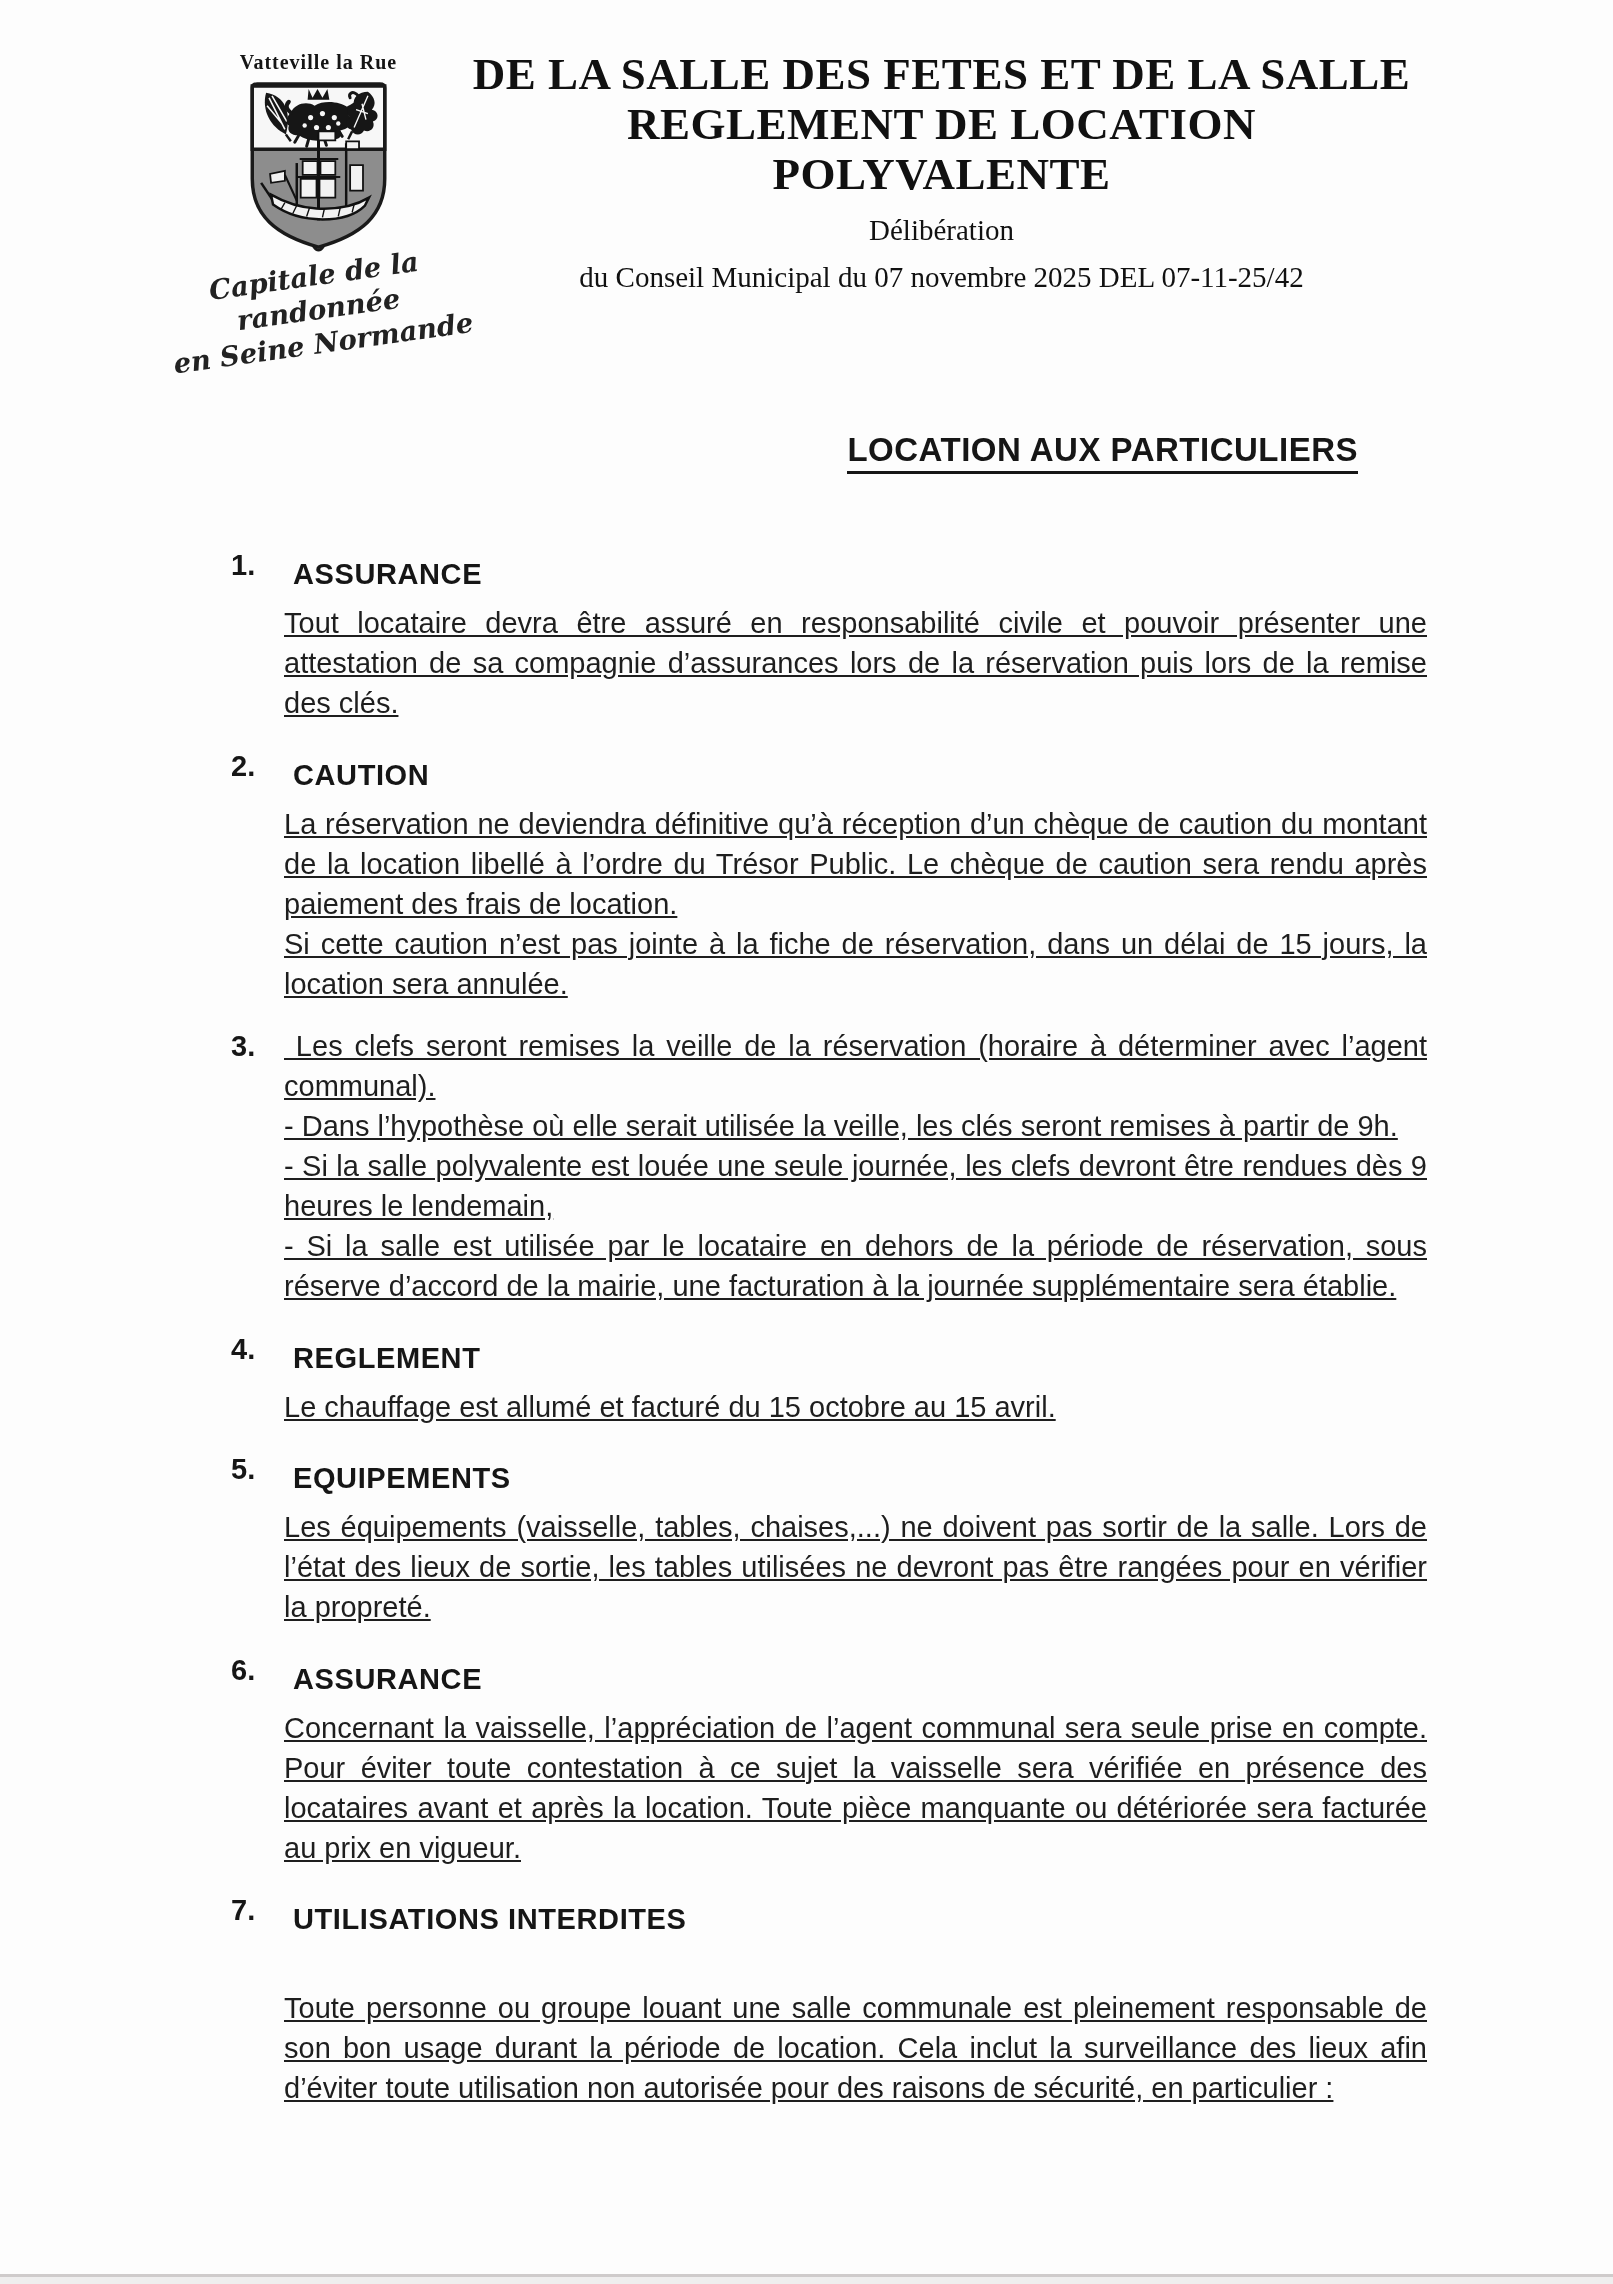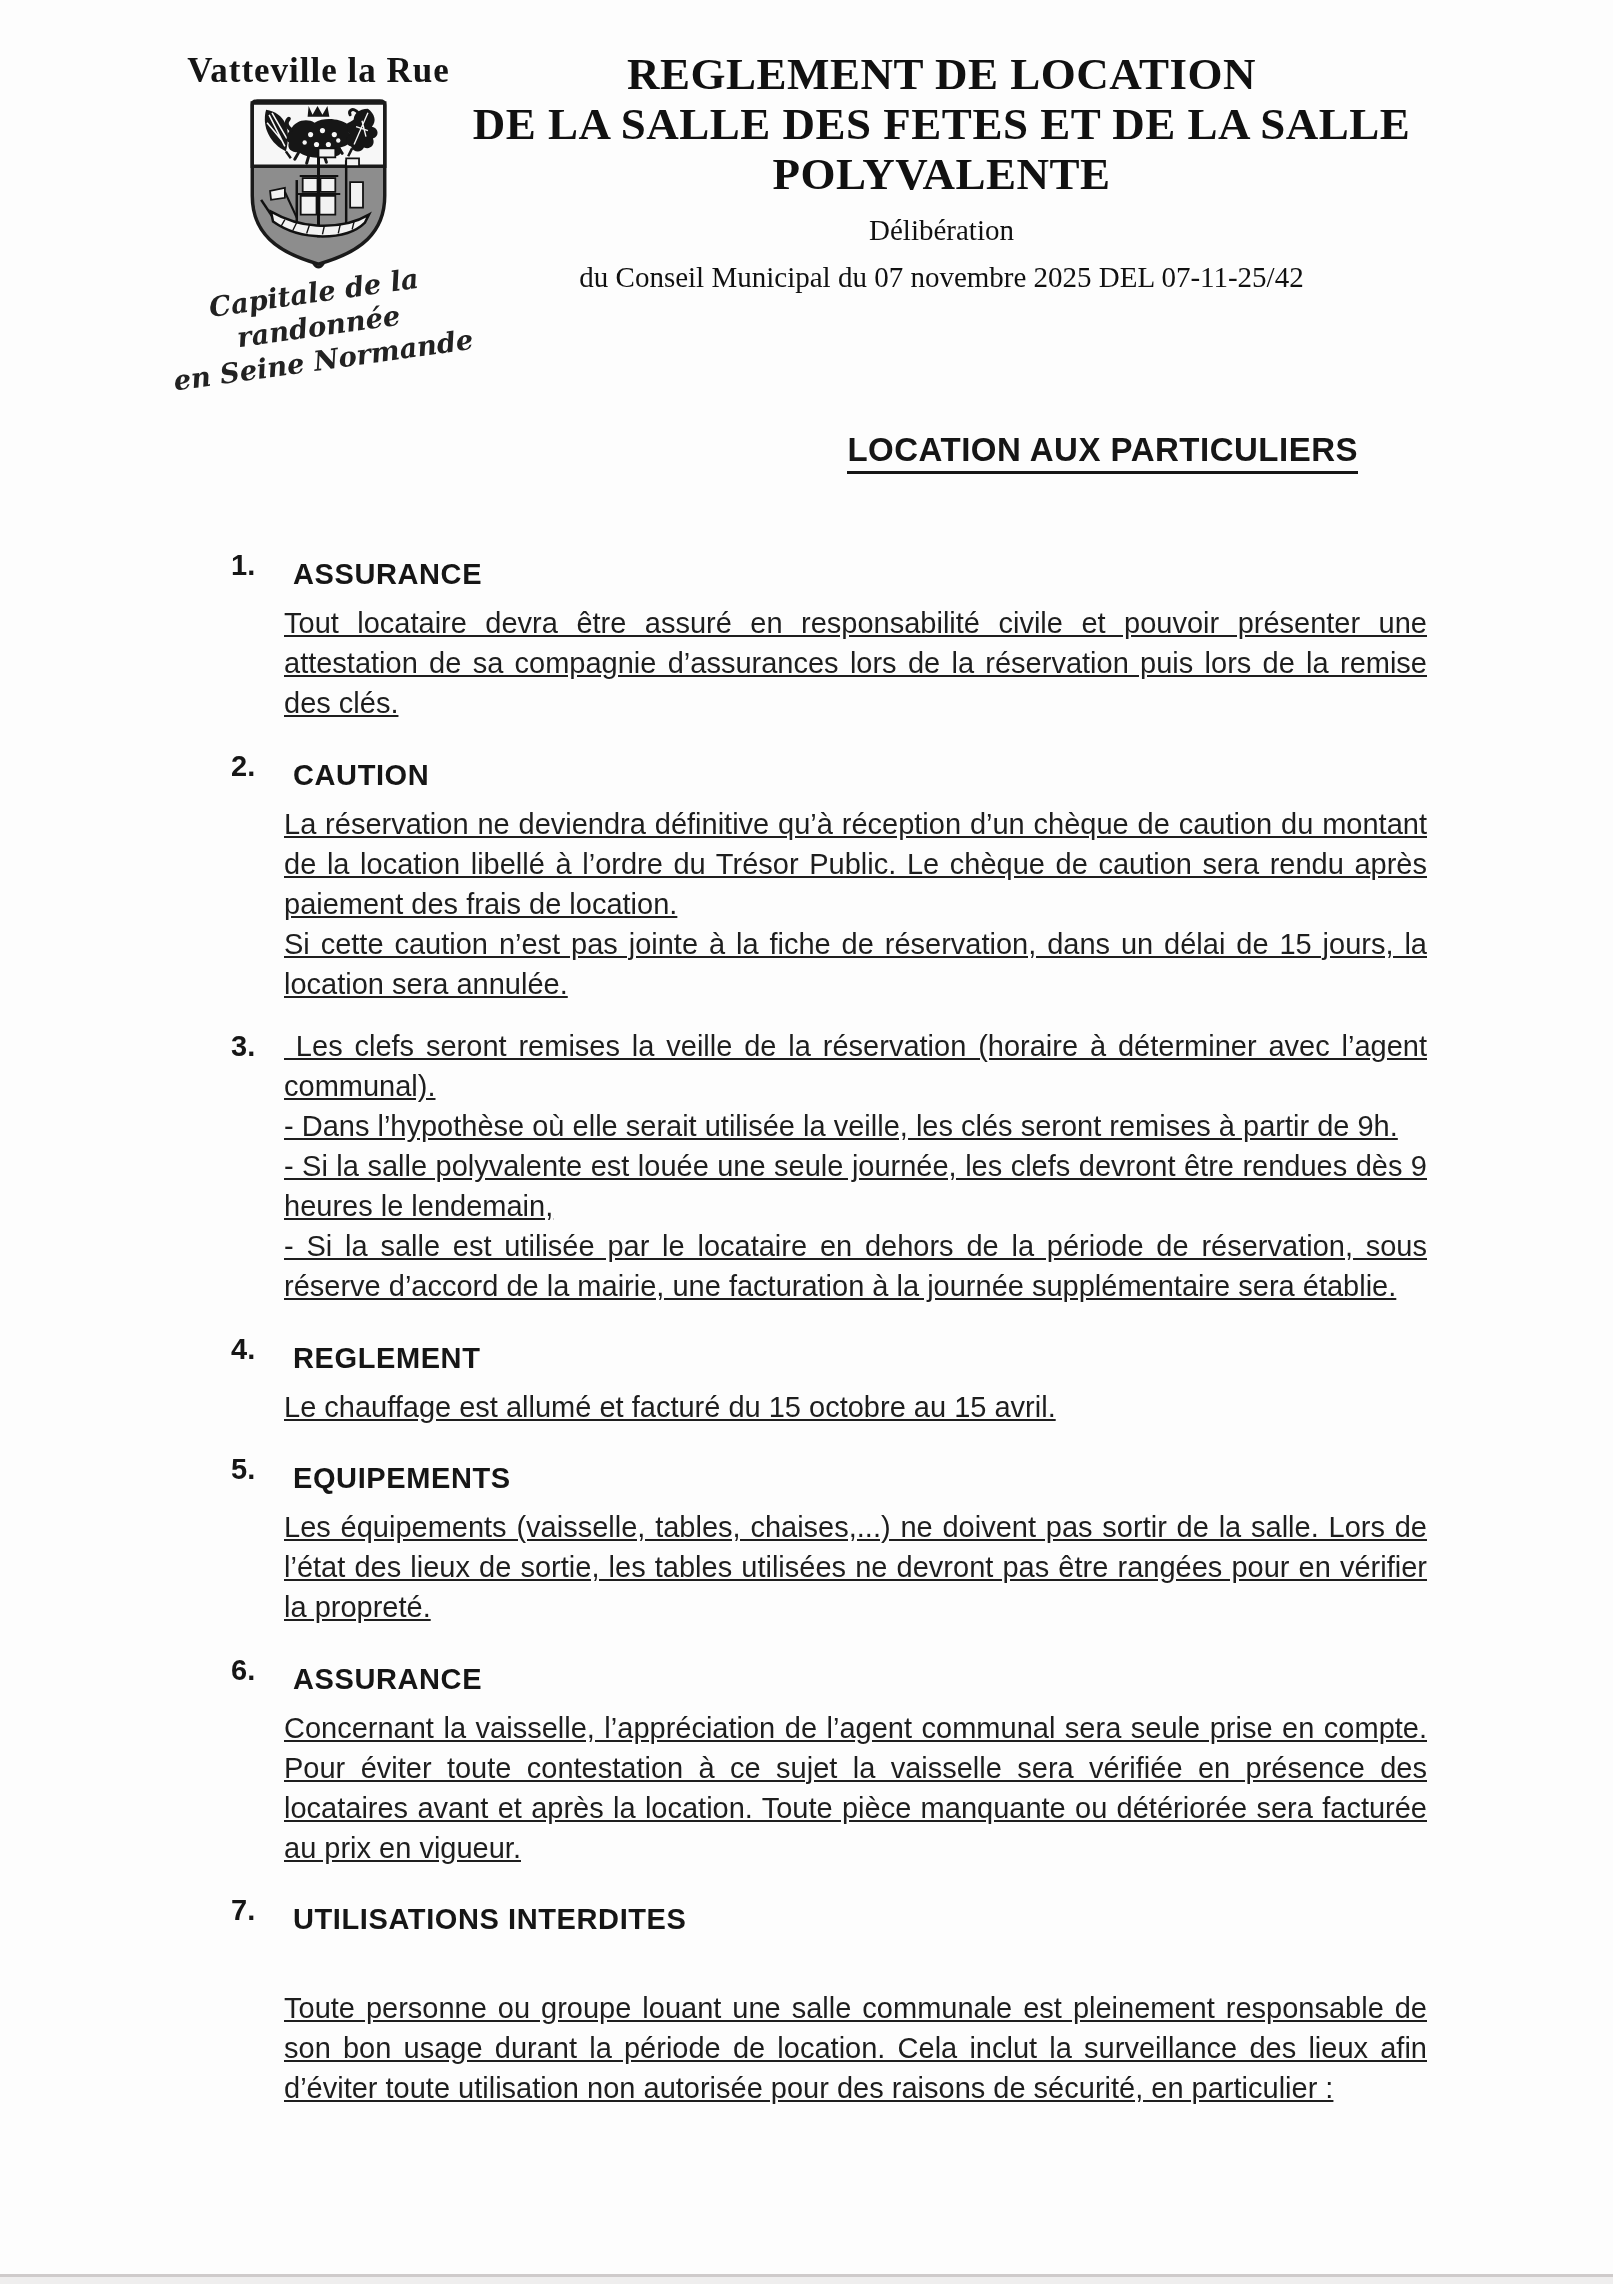--- a/index.html
+++ b/index.html
@@ -8,21 +8,21 @@
     width:1613px;height:2285px;
     background:#fdfdfd;
     overflow:hidden;
     font-family:"Liberation Sans", sans-serif;
     color:#1b1b1b;
   }
   
   .logo{position:absolute;left:137px;top:51px;width:363px;text-align:center;}
   .logo-town{
     font-family:"Liberation Serif", serif;
-    font-weight:bold;font-size:35px;letter-spacing:1px;color:#151515;
+    font-weight:bold;font-size:20px;letter-spacing:1px;color:#151515;
   }
   .shield{display:block;margin:5.9px auto 0;width:147px;height:174px;}
   .motto{
     margin-top:3.9px;
     font-family:"DejaVu Serif", serif;
     font-style:italic;font-weight:bold;
     font-size:27.4px;line-height:34px;color:#222;
     transform:rotate(-8deg);
   }
   
@@ -131,22 +131,22 @@
       </g>
     </svg>
 
     <div class="motto">
       <div>Capitale de la randonnée</div>
       <div>en Seine Normande</div>
     </div>
   </div>
 
   <div class="title-block">
+    <div class="title-main">DE LA SALLE DES FETES ET DE LA SALLE</div>
     <div class="title-main">REGLEMENT DE LOCATION</div>
-    <div class="title-main">DE LA SALLE DES FETES ET DE LA SALLE</div>
     <div class="title-main">POLYVALENTE</div>
     <div class="title-sub first">Délibération</div>
     <div class="title-sub">du Conseil Municipal du 07 novembre 2025 DEL 07-11-25/42</div>
   </div>
 
   <div class="doc-heading">
     <span class="doc-heading-text">LOCATION AUX PARTICULIERS</span>
   </div>
 
   <main class="content">

